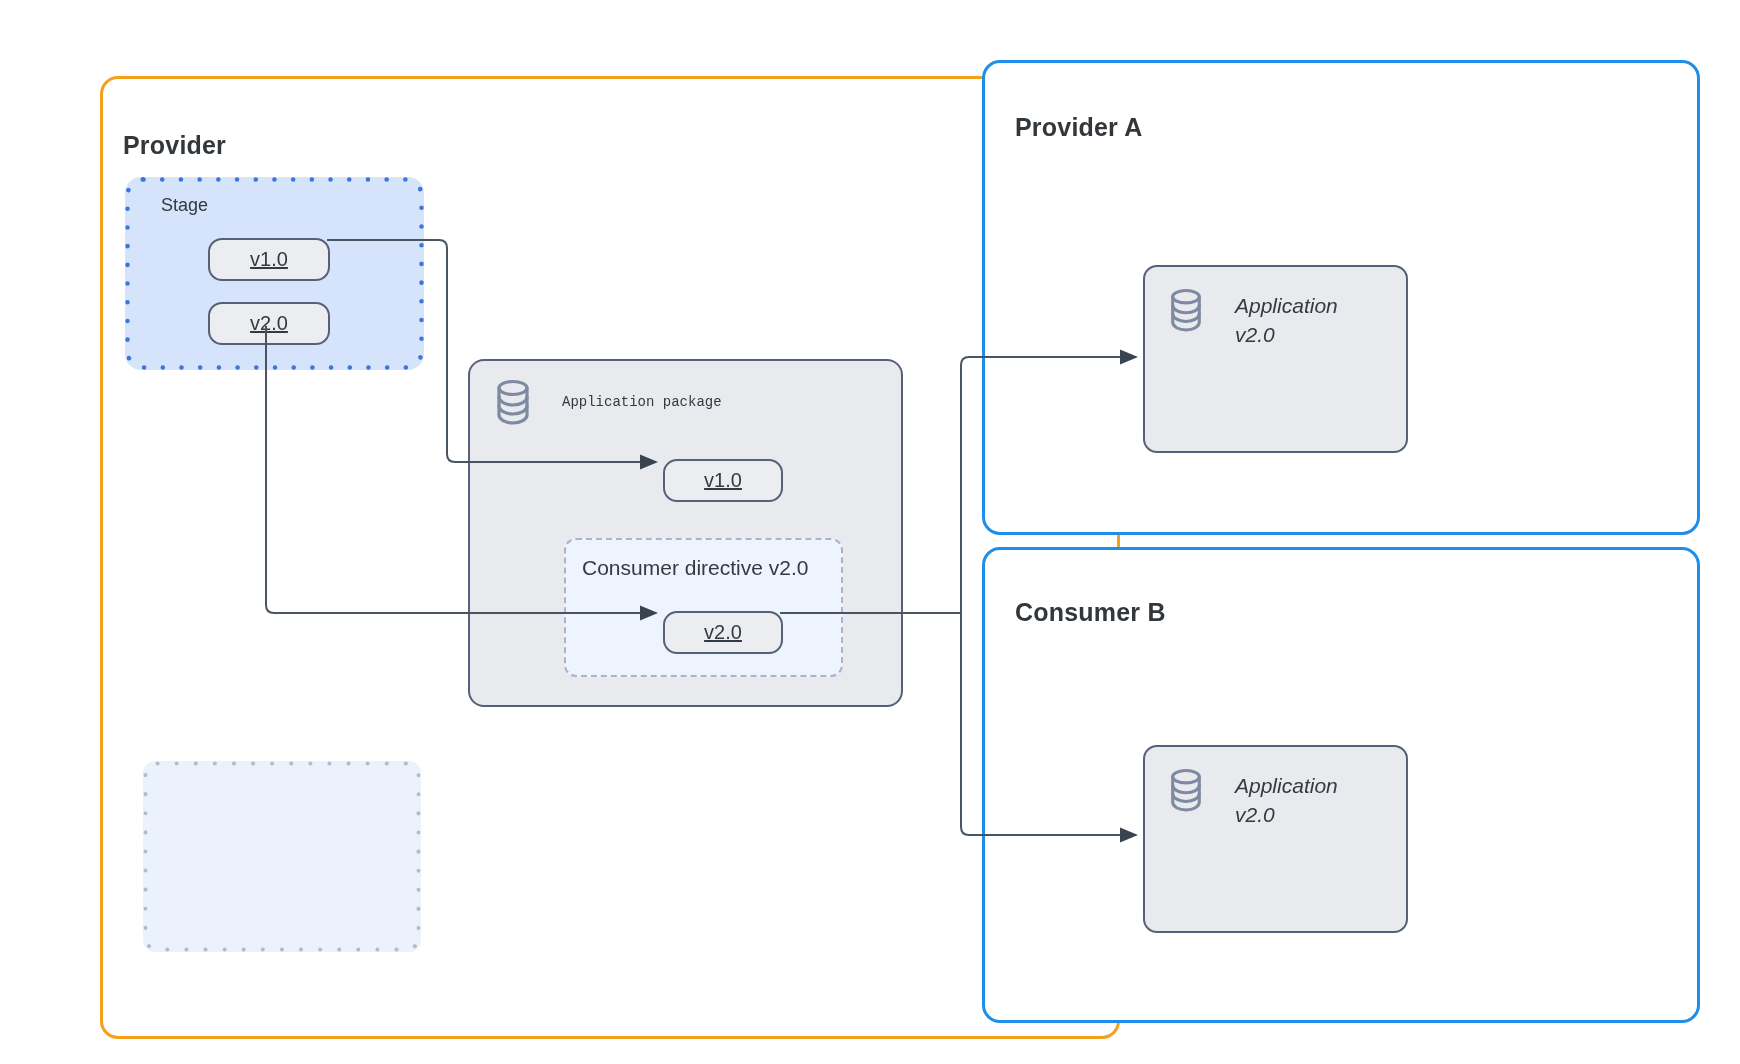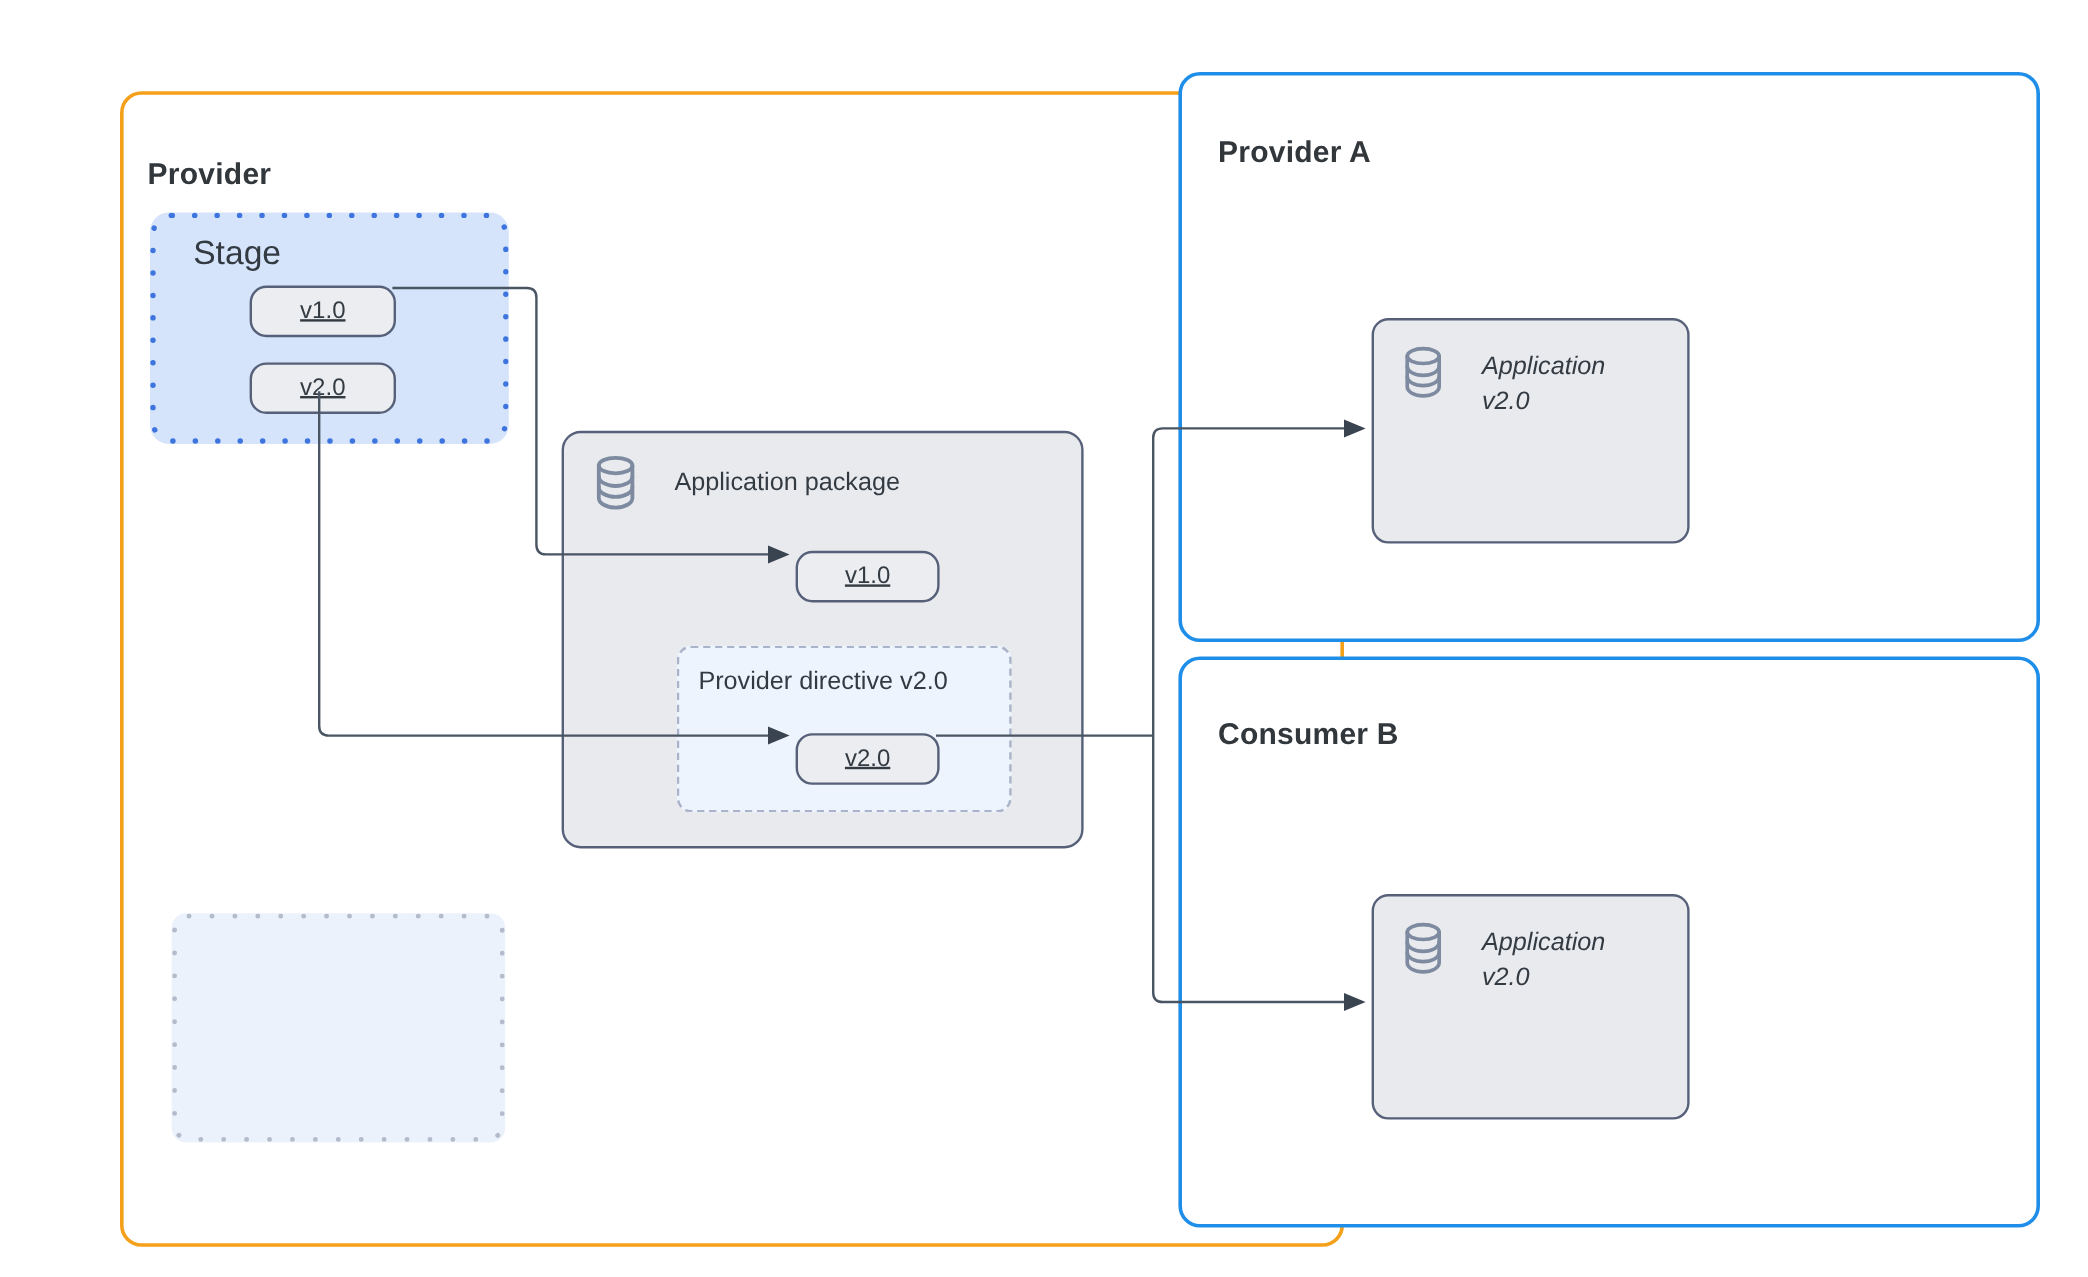--- a/index.html
+++ b/index.html
@@ -12,32 +12,32 @@
   .consumer-a { left:982px; top:60px;  width:718px; height:475px; border:3px solid #1E8EE9; }
   .consumer-b { left:982px; top:547px; width:718px; height:476px; border:3px solid #1E8EE9; }
   .region-title { position:absolute; font-size:25px; font-weight:bold; color:#32373C; line-height:25px; letter-spacing:.2px; }
   .provider .region-title   { left:20px; top:33px; }
   .consumer-a .region-title { left:30px; top:31px; }
   .consumer-b .region-title { left:30px; top:29px; }
 
   .stage { position:absolute; left:22px; top:98px; width:299px; height:193px;
            background:#D6E4FB; border-radius:16px; }
   .dots-svg { position:absolute; left:0; top:0; pointer-events:none; }
-  .stage-label { position:absolute; left:36px; top:18px; font-size:28px;text-align:center; }
+  .stage-label { position:absolute; left:36px; top:18px; font-size:18px;text-align:center; }
 
   .pill { position:absolute; width:122px; height:43px; box-sizing:border-box;
           background:#EBEDF1; border:2px solid #566179; border-radius:14px;
           display:flex; align-items:center; justify-content:center; font-size:20px;text-decoration:underline; }
   .stage-pill-1 { left:83px; top:61px; }
   .stage-pill-2 { left:83px; top:125px; }
 
   .app-package { position:absolute; left:365px; top:280px; width:435px; height:348px; box-sizing:border-box;
                  background:#E8EAEE; border:2px solid #566179; border-radius:16px; }
   .pkg-header { position:absolute; left:23px; top:18px; display:flex; align-items:center; gap:29px; }
-  .pkg-label { font-size:21px; }
+  .pkg-label { font-size:14px;font-family:Liberation Mono, monospace; }
   .pkg-pill { left:193px; top:98px; width:120px; }
 
   .release { position:absolute; left:94px; top:177px; width:279px; height:139px; box-sizing:border-box;
              background:#EEF4FD; border:2px dashed #A9B3C9; border-radius:12px; }
   .release-label { position:absolute; left:16px; top:16px; font-size:21px; }
   .release-pill { left:97px; top:71px; width:120px; }
 
   .local-dev { position:absolute; left:40px; top:682px; width:278px; height:191px;
                background:#EBF2FC; border-radius:12px; }
   .local-label { position:absolute; left:17px; top:15px; width:210px; font-size:21px; line-height:27px; }
@@ -82,21 +82,21 @@
             <path d="M6 27 c0 4.4 6.3 8 14 8 s14 -3.6 14 -8"></path>
           </g>
         </svg>
         <span class="pkg-label">Application package</span>
       </div>
       <div class="pill pkg-pill">
         <span>v1.0</span>
       </div>
 
       <div class="release">
-        <div class="release-label">Provider directive v2.0</div>
+        <div class="release-label">Consumer directive v2.0</div>
         <div class="pill release-pill">
           <span>v2.0</span>
         </div>
       </div>
     </div>
 
     <div class="local-dev">
       <svg class="dots-svg" width="278" height="191">
         <rect x="2.5" y="2.5" width="273" height="186" rx="12" fill="none" stroke="#B3BCCA" stroke-width="4" stroke-linecap="round" stroke-dasharray="0.1 19"></rect>
       </svg>

